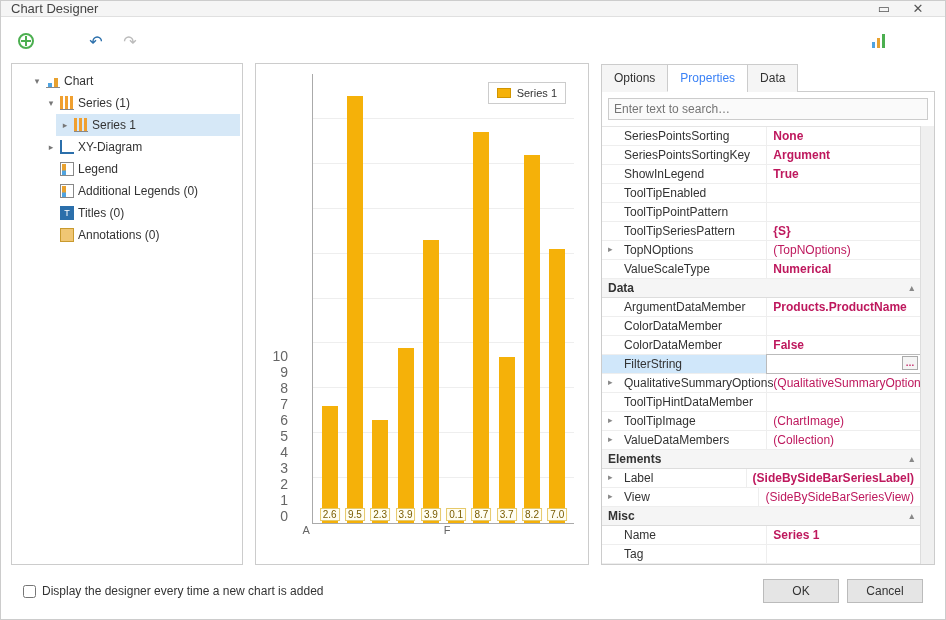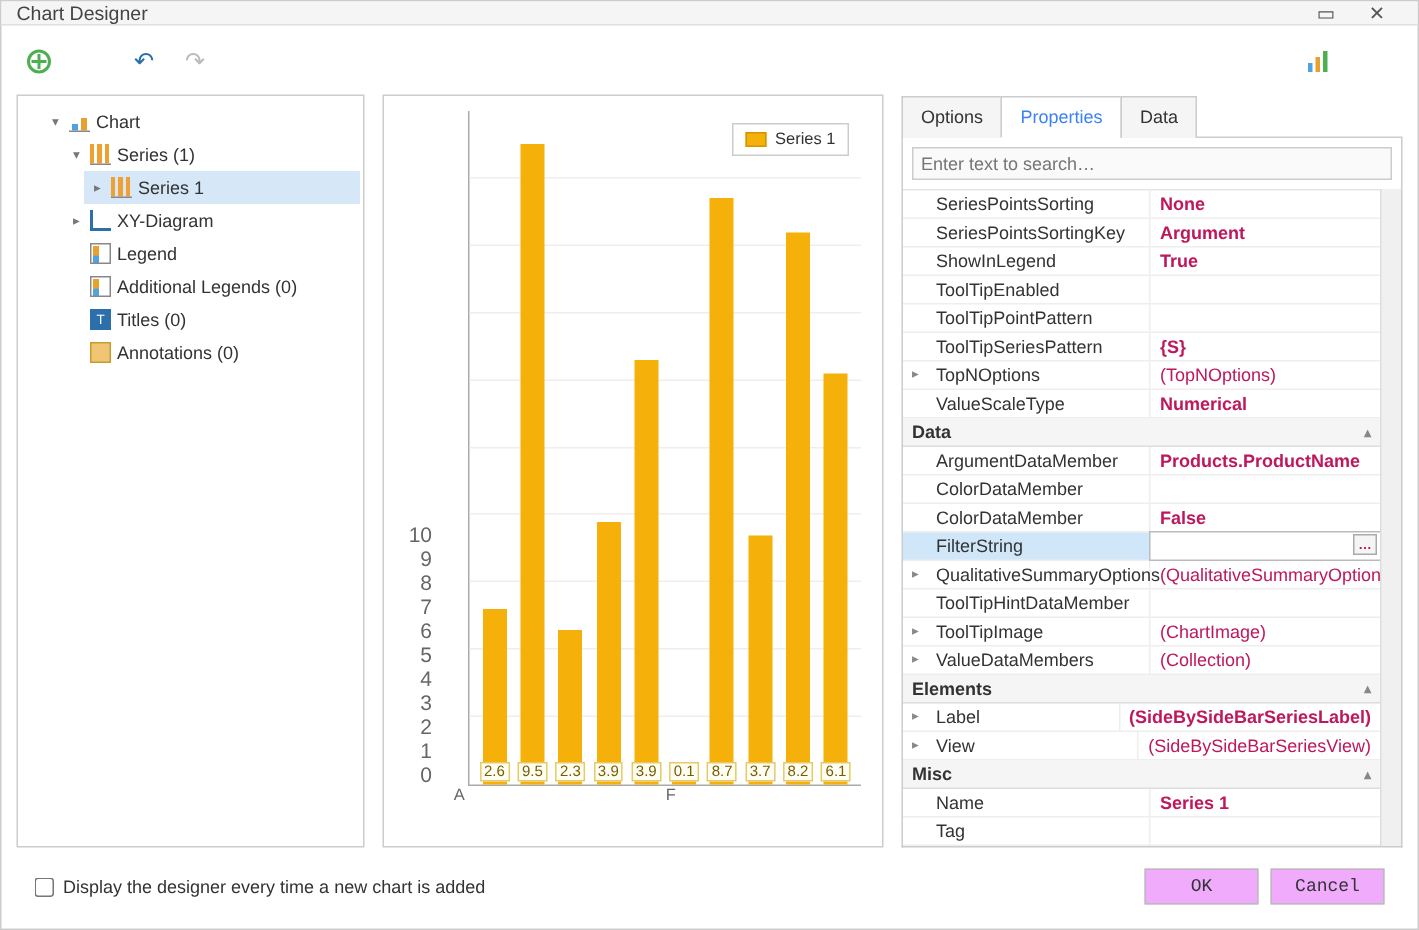--- a/index.html
+++ b/index.html
@@ -58,21 +58,21 @@
 .prop-row .val.normal { font-weight: normal; }
 .prop-row.selected { background: #d0e7fa; }
 .prop-row.selected .val { background: #fff; border: 1px solid #bbb; margin: -1px; padding: 2px 6px; }
 .prop-cat { background: #f5f5f5; padding: 2px 6px; font-weight: bold; border-bottom: 1px solid #ddd; display: flex; justify-content: space-between; align-items: center; }
 .prop-cat .collapse { color: #888; font-size: 9px; }
 .ellipsis-btn { position: absolute; right: 2px; top: 1px; width: 16px; height: 14px; border: 1px solid #aaa; background: #f5f5f5; font-size: 9px; line-height: 12px; text-align: center; cursor: pointer; }
 .scrollbar-fake { width: 14px; background: #f0f0f0; border-left: 1px solid #ddd; }
 .footer { height: 36px; display: flex; align-items: center; padding: 0 12px; gap: 8px; }
 .footer .chk { display: flex; align-items: center; gap: 6px; flex: 1; }
 .footer .chk input { width: 13px; height: 13px; }
-.btn { min-width: 76px; padding: 4px 12px; border: 1px solid #bbb; background: #f0abfc; cursor: pointer; text-align: center; font-family: Liberation Mono, monospace; }
+.btn { min-width: 76px; padding: 4px 12px; border: 1px solid #bbb; background: #e5e5e5; cursor: pointer; text-align: center; }
 .bars-icon { width:16px; height:14px; display:flex; align-items:flex-end; gap:2px; }
 .bars-icon div { width:3px; }
 .bars-icon .b1 { height:6px; background:#4fa3e0; }
 .bars-icon .b2 { height:10px; background:#e8a12f; }
 .bars-icon .b3 { height:14px; background:#4caf50; }
 </style>
 </head>
 <body>
 
 <div class="window">
@@ -224,21 +224,21 @@
               <div class="bar" style="height: 87%;">
                 <div class="lbl">8.7</div>
               </div>
               <div class="bar" style="height: 37%;">
                 <div class="lbl">3.7</div>
               </div>
               <div class="bar" style="height: 82%;">
                 <div class="lbl">8.2</div>
               </div>
               <div class="bar" style="height: 61%;">
-                <div class="lbl">6.1</div>
+                <div class="lbl">7.0</div>
               </div>
             </div>
           <div class="legend-box">
             <span class="legend-swatch"></span>
             <span>Series 1</span>
           </div>
         </div>
         <div class="x-axis" id="x-axis">
             <div class="xl" style="flex: 1 1 0%;">A</div>
             <div class="xl" style="flex: 1 1 0%;"></div>

